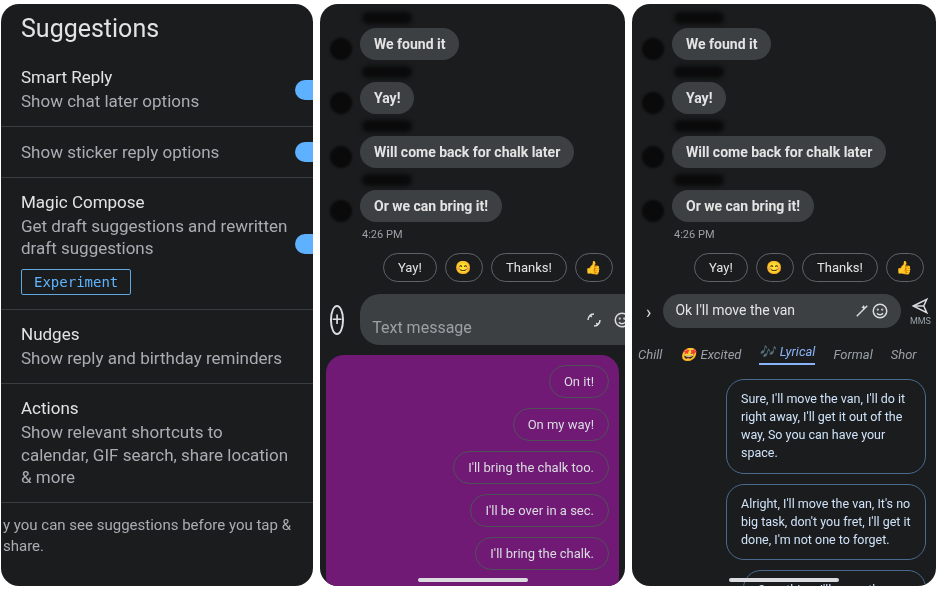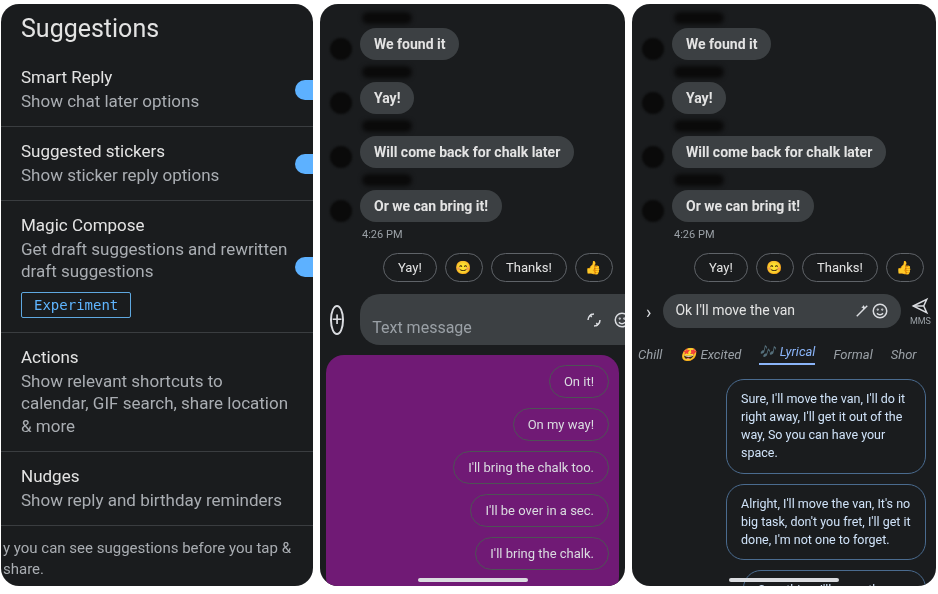--- a/index.html
+++ b/index.html
@@ -53,37 +53,36 @@
 <body>
 
 <div class="panel panel1">
   <div class="title">Suggestions</div>
   <div class="setting">
     <div class="st-title">Smart Reply</div>
     <div class="st-desc">Show chat later options</div>
     <div class="toggle"></div>
   </div>
   <div class="setting">
-    <div class="st-title">Suggested stickers</div>
     <div class="st-desc">Show sticker reply options</div>
     <div class="toggle"></div>
   </div>
   <div class="setting">
     <div class="st-title">Magic Compose</div>
     <div class="st-desc">Get draft suggestions and rewritten draft suggestions</div>
     <span class="badge">Experiment</span>
     <div class="toggle"></div>
   </div>
   <div class="setting">
+    <div class="st-title">Nudges</div>
+    <div class="st-desc">Show reply and birthday reminders</div>
+  </div>
+  <div class="setting">
     <div class="st-title">Actions</div>
     <div class="st-desc">Show relevant shortcuts to calendar, GIF search, share location &amp; more</div>
-  </div>
-  <div class="setting">
-    <div class="st-title">Nudges</div>
-    <div class="st-desc">Show reply and birthday reminders</div>
   </div>
   <div class="footer">
     <div>y you can see suggestions before you tap &amp; share.</div>
 
   </div>
 </div>
 
 <div class="panel panel2">
   <div class="msgs">
     <div class="name-blur"></div>

